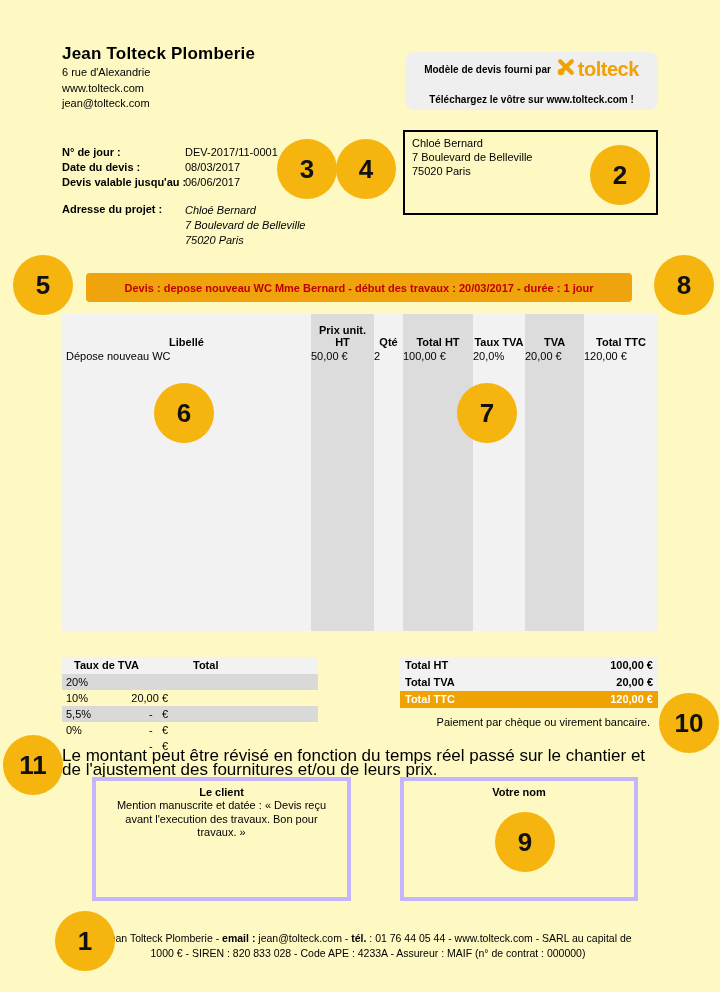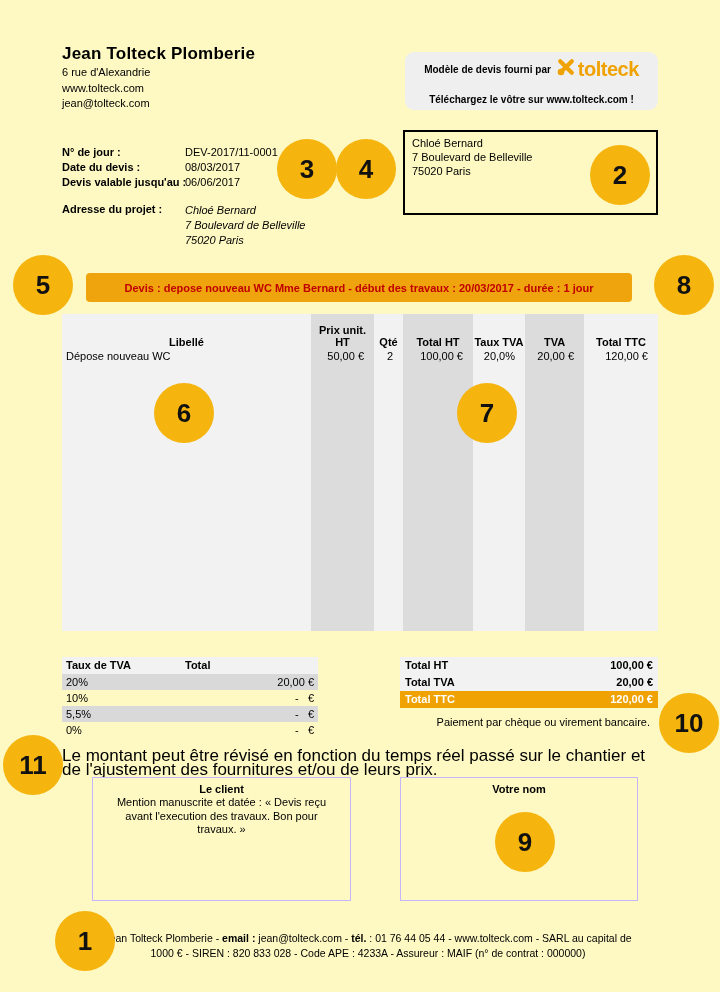--- a/index.html
+++ b/index.html
@@ -52,43 +52,43 @@
   .stripe{position:absolute;top:0;height:100%;background:#DCDCDC;}
   .stripe.s1{left:249px;width:63px;}
   .stripe.s2{left:341px;width:70px;}
   .stripe.s3{left:463px;width:59px;}
   .items-header{position:relative;display:flex;align-items:flex-end;height:34px;font-weight:bold;}
   .items-header > div{text-align:center;line-height:12px;}
   .items-row{position:relative;display:flex;height:16px;line-height:16px;}
   .c-lib{width:249px;} .c-pu{width:63px;} .c-qte{width:29px;} .c-tht{width:70px;}
   .c-ttva{width:52px;} .c-tva{width:59px;} .c-ttc{width:74px;}
   .items-row .c-lib{text-align:left;padding-left:4px;}
-  .items-row .num{text-align:right;padding-right:10px;}
+  .items-row .num{text-align:left;padding-right:10px;}
 
   
   .vat{position:absolute;left:62px;top:657px;width:256px;font-size:11px;}
   .vat-header{display:flex;background:#F2F2F2;height:17px;line-height:17px;font-weight:bold;}
-  .vat-header .h-rate{padding-left:4px;width:123px;}
-  .vat-row{display:flex;height:16px;line-height:16px;}
+  .vat-header .h-rate{padding-left:4px;width:123px;margin-left:8px;}
+  .vat-row{display:flex;height:16px;line-height:16px;flex-direction:column;}
   .vat-row.shaded{background:#D9D9D9;}
   .vat-rate{padding-left:4px;flex:1;}
   .vat-total{padding-right:4px;text-align:right;width:110px;}
 
   
   .totals{position:absolute;left:400px;top:657px;width:258px;font-size:11px;}
   .tot-row{display:flex;justify-content:space-between;height:17px;line-height:17px;background:#F2F2F2;
            padding:0 5px;font-weight:bold;}
   .tot-row.ttc{background:var(--ttc-bg);color:#fff;}
   .payment{position:absolute;left:400px;top:716px;width:250px;text-align:right;font-size:11px;}
 
   
   .note{position:absolute;left:62px;top:749px;width:600px;font-size:17px;line-height:14px;}
 
   
-  .sig{position:absolute;top:777px;height:124px;border:1px solid #c4b5fd;font-size:11px;text-align:center;}
+  .sig{position:absolute;top:777px;height:124px;border:4px solid #c4b5fd;font-size:11px;text-align:center;}
   .sig.client{left:92px;width:259px;}
   .sig.contractor{left:400px;width:238px;}
   .sig-title{font-weight:bold;margin-top:5px;}
   .sig-body{margin-top:1px;padding:0 12px;line-height:13.5px;}
 
   
   .footer{position:absolute;left:98px;top:931px;width:540px;text-align:center;font-size:10.5px;line-height:15px;}
   .footer .b{font-weight:bold;}
 
   

